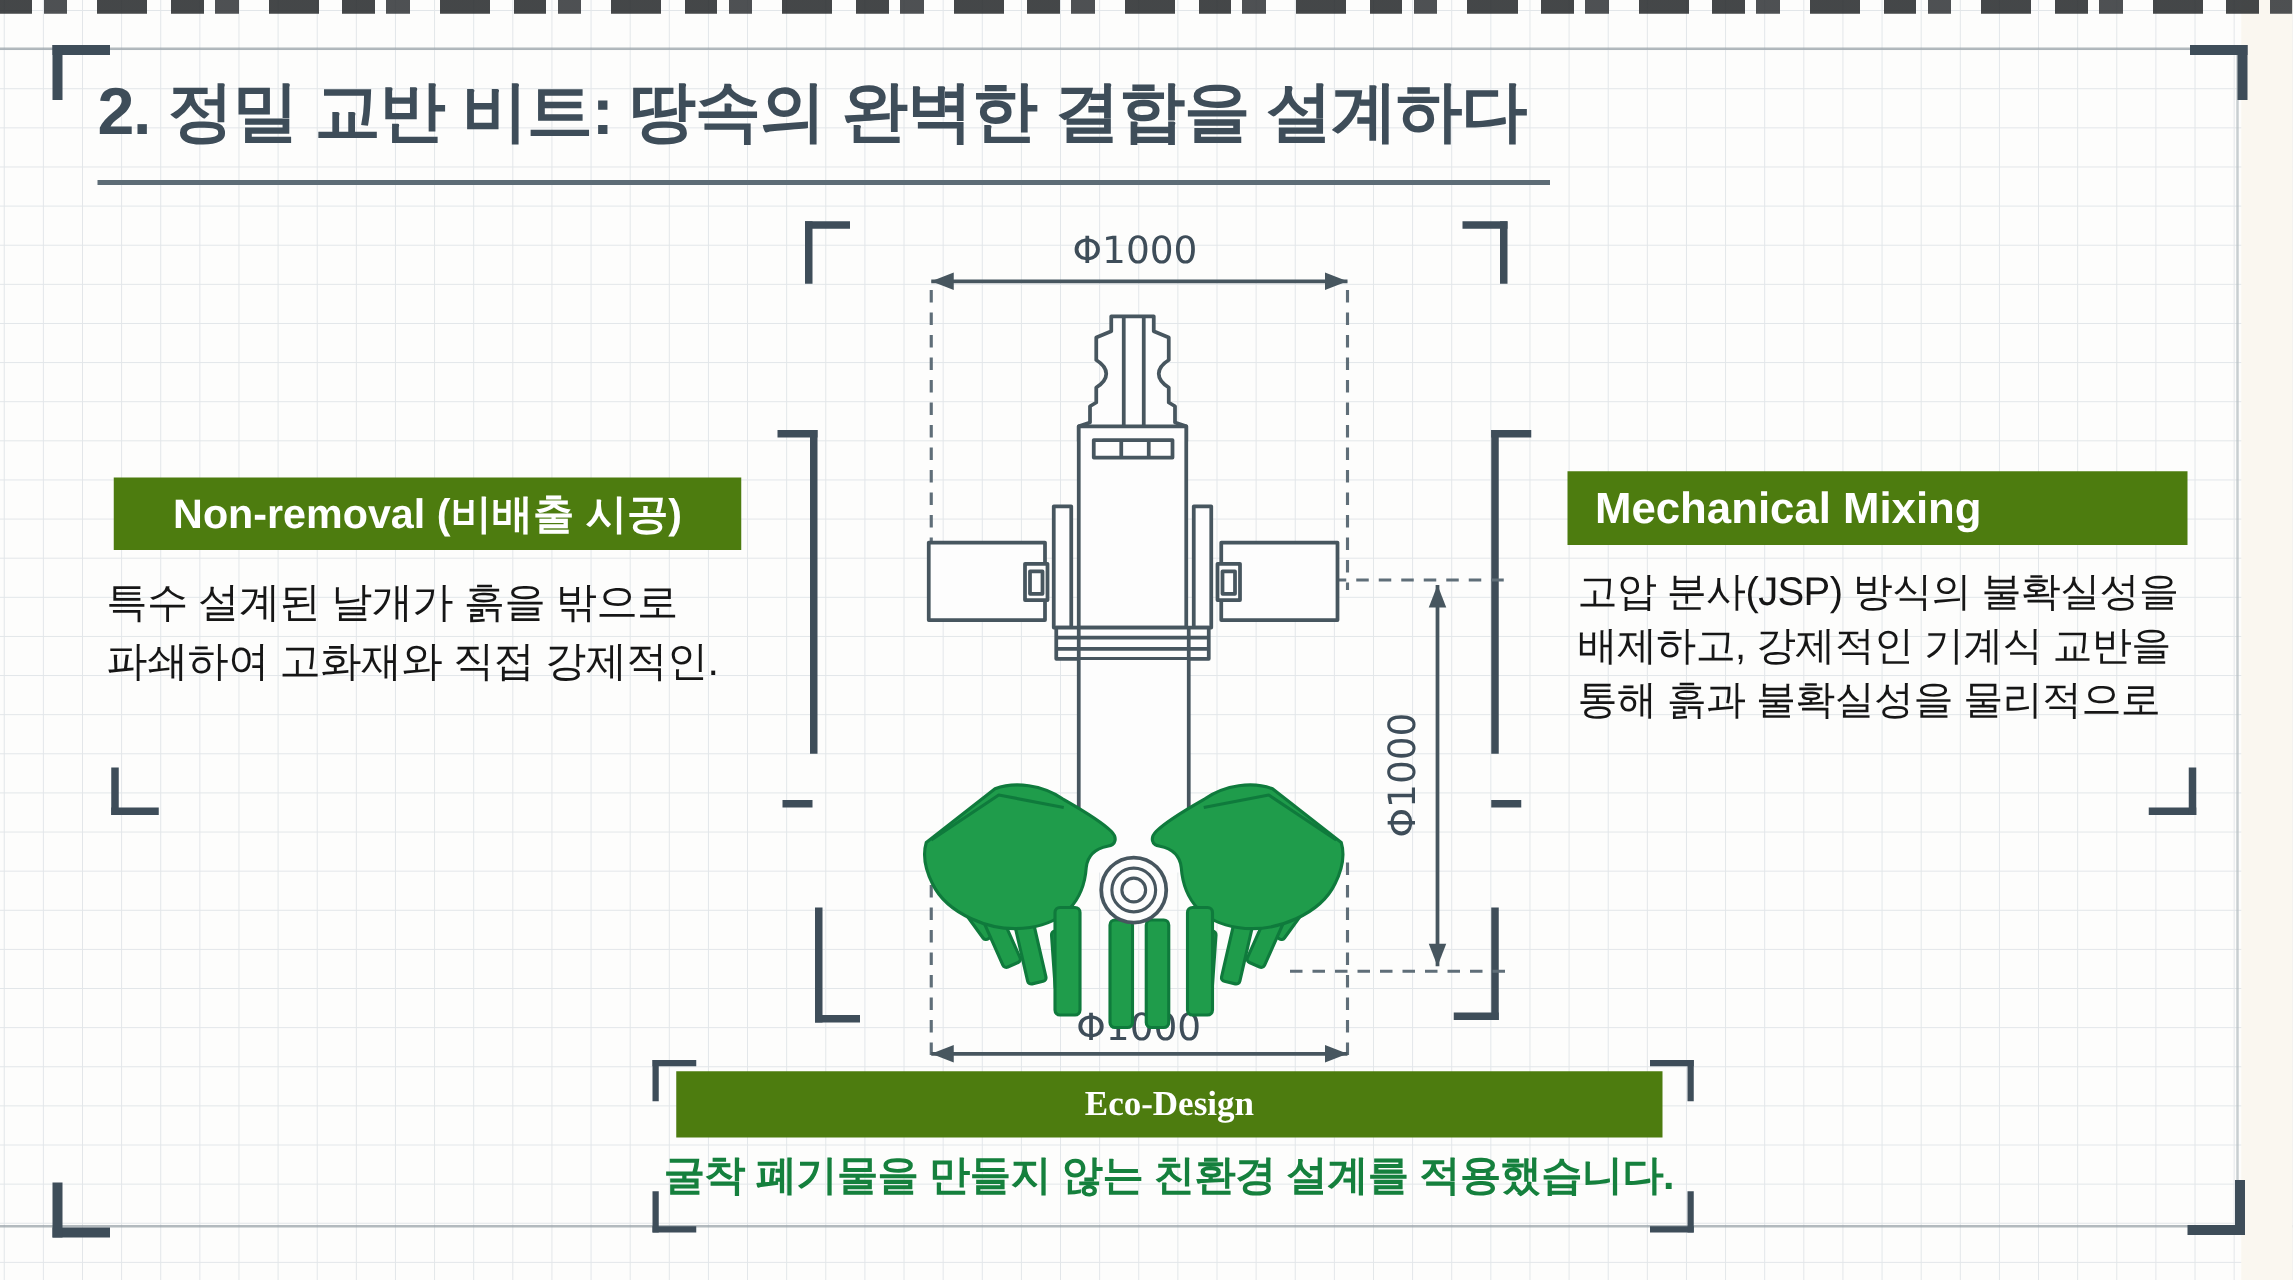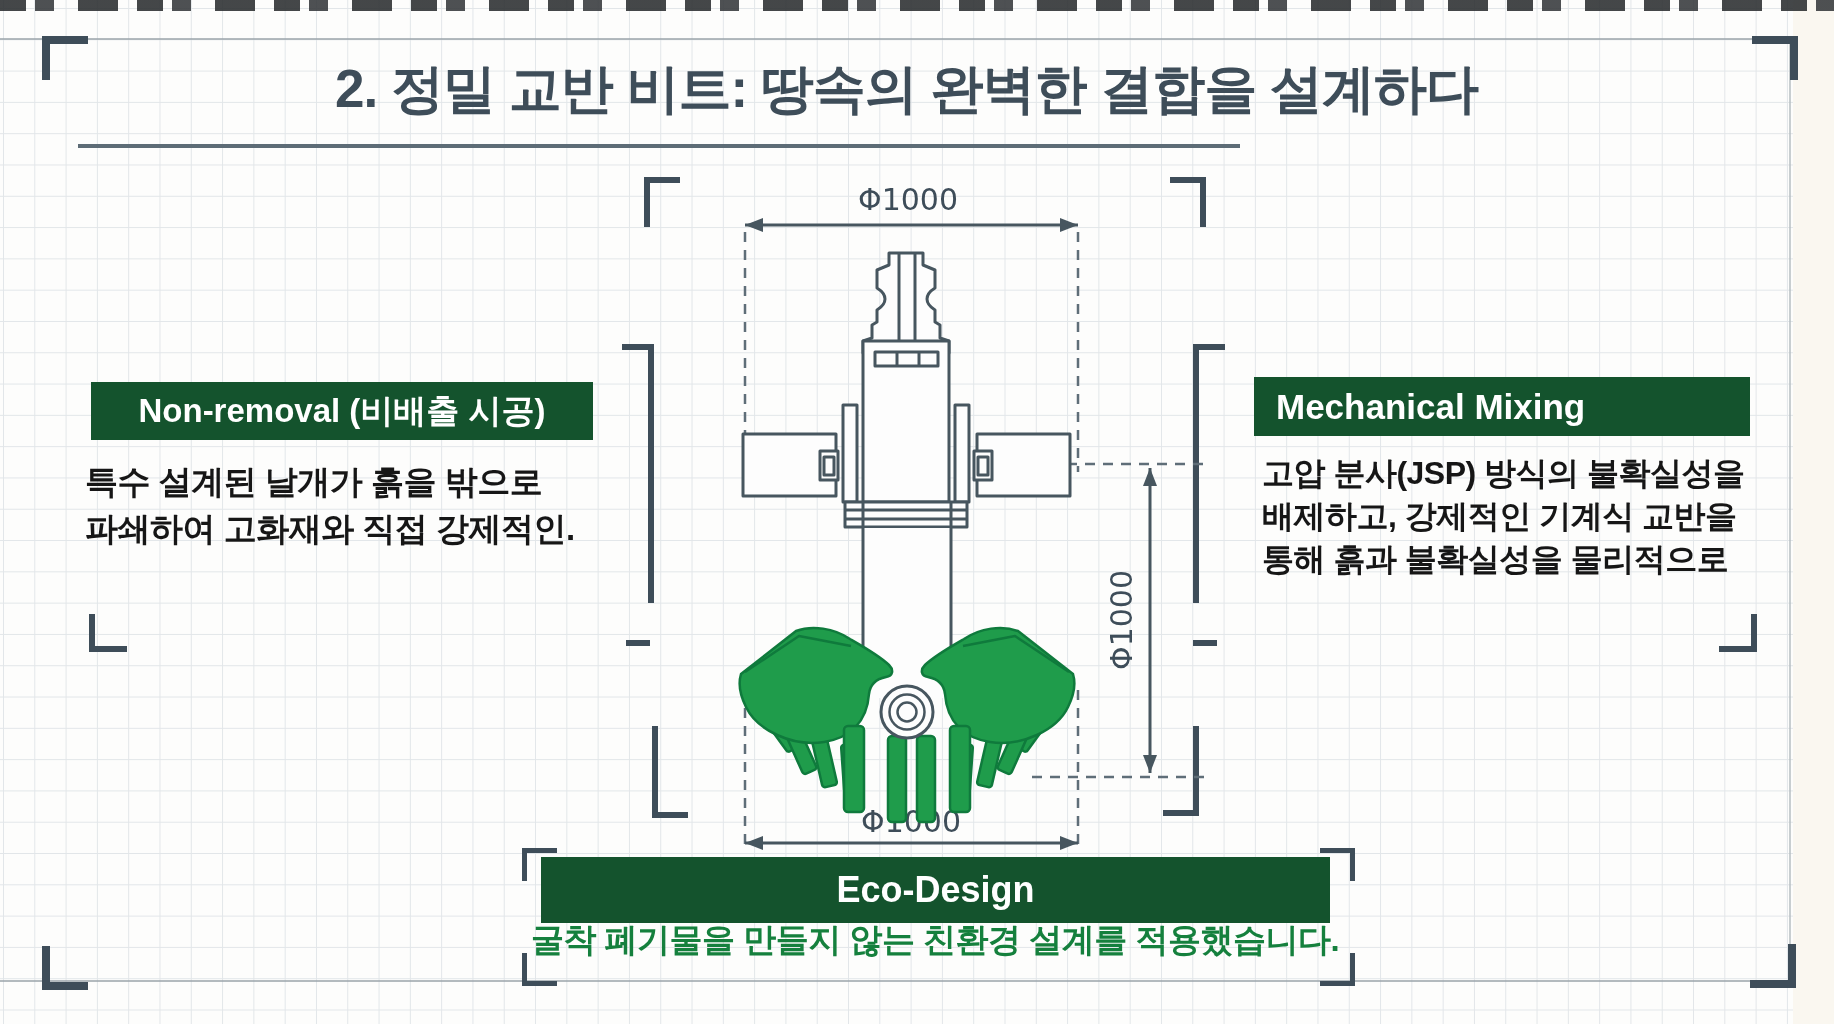--- a/index.html
+++ b/index.html
@@ -20,29 +20,29 @@
   .edge-line{position:absolute;background:#9aa3aa;opacity:.75;}
   .cream-strip{position:absolute;background:#faf7f0;}
   .smudge{
     position:absolute;top:0;left:0;width:100%;height:11px;opacity:.88;
     background:
       repeating-linear-gradient(90deg,#2b2e30 0 26px,transparent 26px 35px,#36393c 35px 54px,transparent 54px 78px,#2b2e30 78px 118px,transparent 118px 137px);
   }
   .bracket{position:absolute;border:0 solid #3e4d59;}
   .title{
     position:absolute;left:78px;top:54px;width:1400px;
-    font-size:53px;font-weight:700;letter-spacing:-1px;color:#3e4d59;text-align:right;
+    font-size:53px;font-weight:700;letter-spacing:-1px;color:#3e4d59;
   }
   .title-underline{position:absolute;left:78px;top:144px;width:1162px;height:4px;background:#5d6c76;}
   .label-box{
-    position:absolute;background:#14532d;color:#ffffff;font-weight:700;
+    position:absolute;background:#4d7c0f;color:#ffffff;font-weight:700;
     display:flex;align-items:center;box-sizing:border-box;
   }
   .label-box.centered{justify-content:center;}
-  .body-text{position:absolute;color:#161616;font-weight:700;letter-spacing:-0.5px;}
+  .body-text{position:absolute;color:#161616;font-weight:400;letter-spacing:-0.5px;}
   .body-text div{white-space:nowrap;}
   .caption{
     position:absolute;left:460px;top:918px;width:950px;text-align:center;
     font-size:33px;font-weight:700;color:#15803d;letter-spacing:-0.5px;
   }
   svg text{font-family:"DejaVu Sans","Liberation Sans",sans-serif;}
 </style>
 </head>
 <body>
 
@@ -205,18 +205,18 @@
 
   <div class="label-box" style="left:1254px;top:377px;width:496px;height:59px;font-size:35px;padding-left:22px;text-align:right;">
     <span>Mechanical Mixing</span>
   </div>
   <div class="body-text" style="left:1262px;top:452px;font-size:32px;line-height:43px;">
     <div>고압 분사(JSP) 방식의 불확실성을</div>
     <div>배제하고, 강제적인 기계식 교반을</div>
     <div>통해 흙과 불확실성을 물리적으로</div>
   </div>
 
-  <div class="label-box centered" style="left:541px;top:857px;width:789px;height:66px;font-size:36px;">
+  <div class="label-box centered" style="left:541px;top:857px;width:789px;height:53px;font-size:28px;font-family:Liberation Serif, serif;">
     <span>Eco-Design</span>
   </div>
   <div class="caption">굴착 폐기물을 만들지 않는 친환경 설계를 적용했습니다.</div>
 
 </div>
 
 </body></html>

